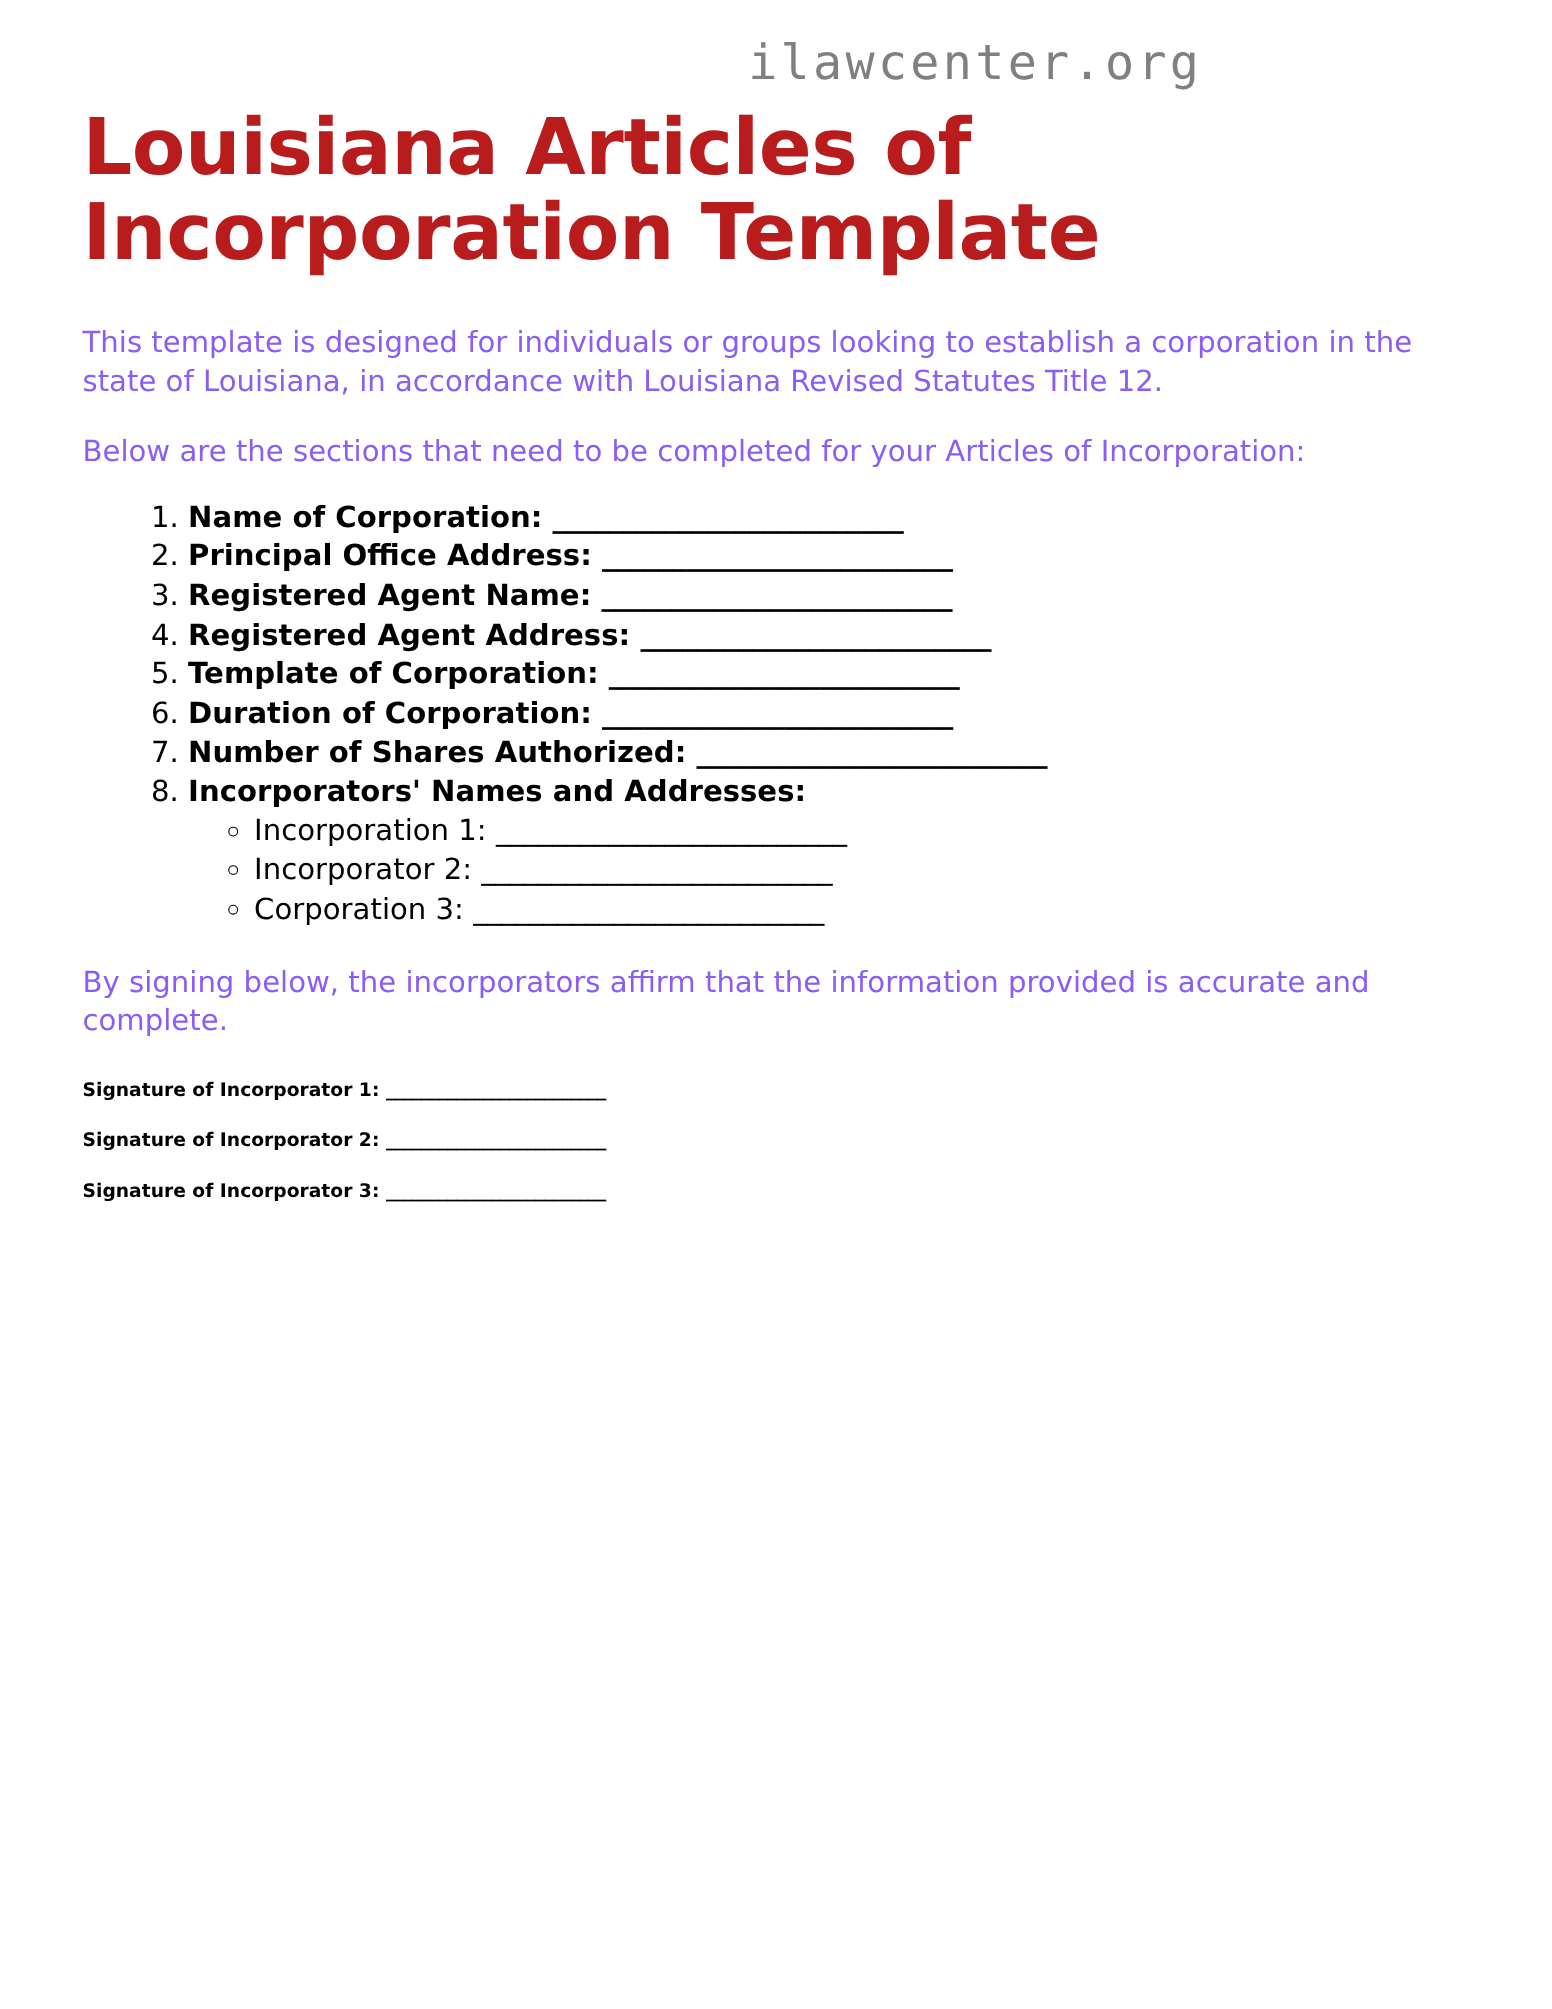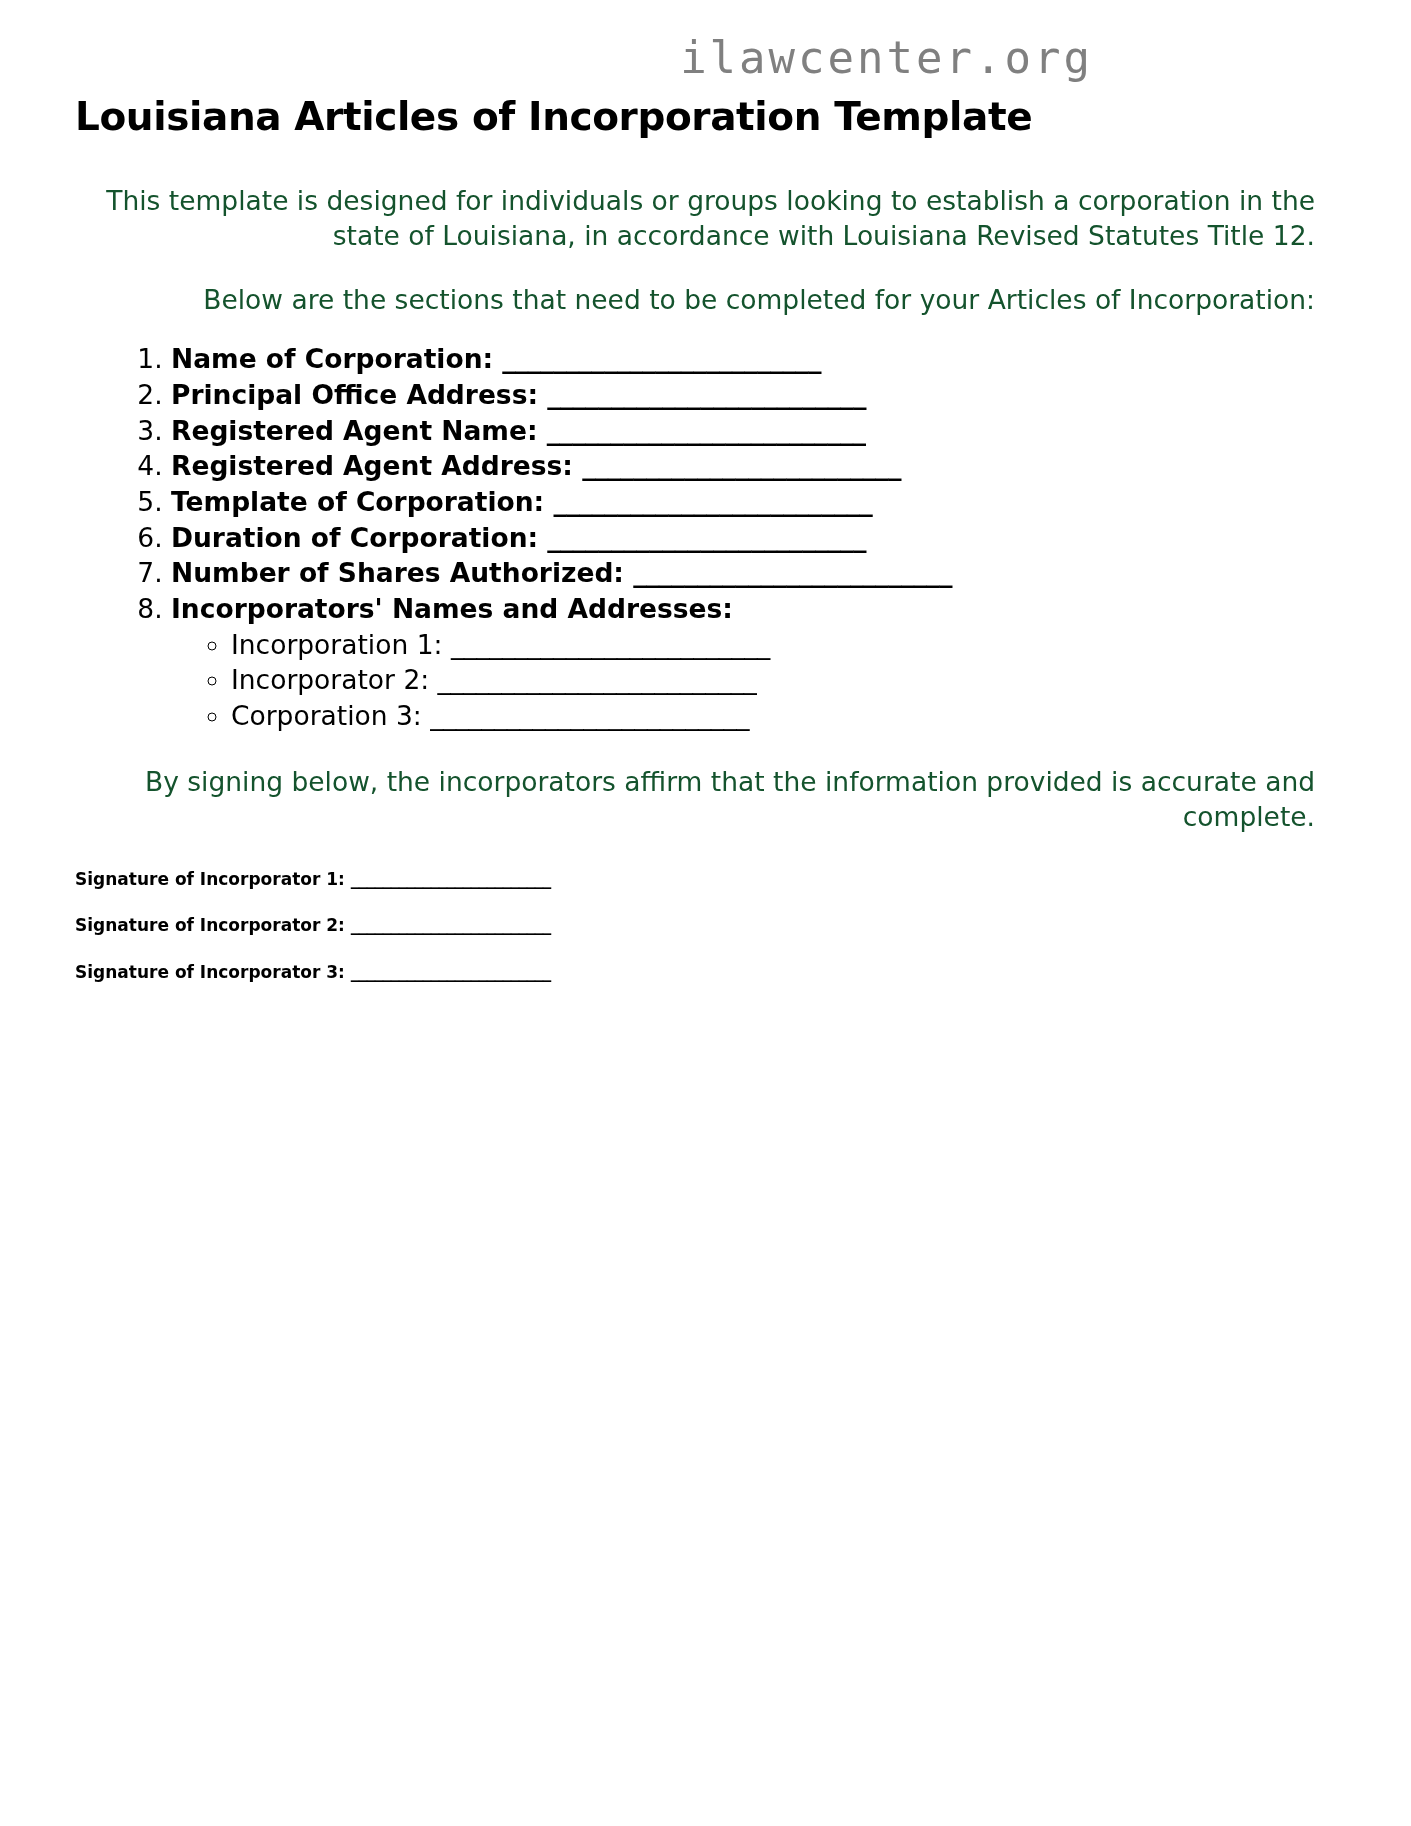--- a/index.html
+++ b/index.html
@@ -40,35 +40,34 @@
   .content {
     position: absolute;
     left: 75px;
     top: 96px;
     width: 1245px;
   }
 
   h1.doc-title {
     font-family: "DejaVu Sans", sans-serif;
     font-weight: bold;
-    font-size: 39px;
+    font-size: 71px;
     line-height: 1.08;
     letter-spacing: -0.4px;
     margin: 0 0 0 0;
     width: 1070px;
-    color: #000000;
+    color: #b91c1c;
   }
 
   p.body-para {
     font-size: 26.5px;
     line-height: 1.30;
     margin: 0;
-    color: #14532d;
+    color: #8b5cf6;
     width: 1240px;
-    text-align: right;
   }
 
   .gap-after-title { height: 46px; }
   .gap-para { height: 30px; }
   .gap-list-top { height: 24px; }
   .gap-list-bottom { height: 32px; }
   .gap-sign { height: 34px; }
   .gap-sign-mid { height: 24px; }
   .gap-final { height: 34px; }
 

